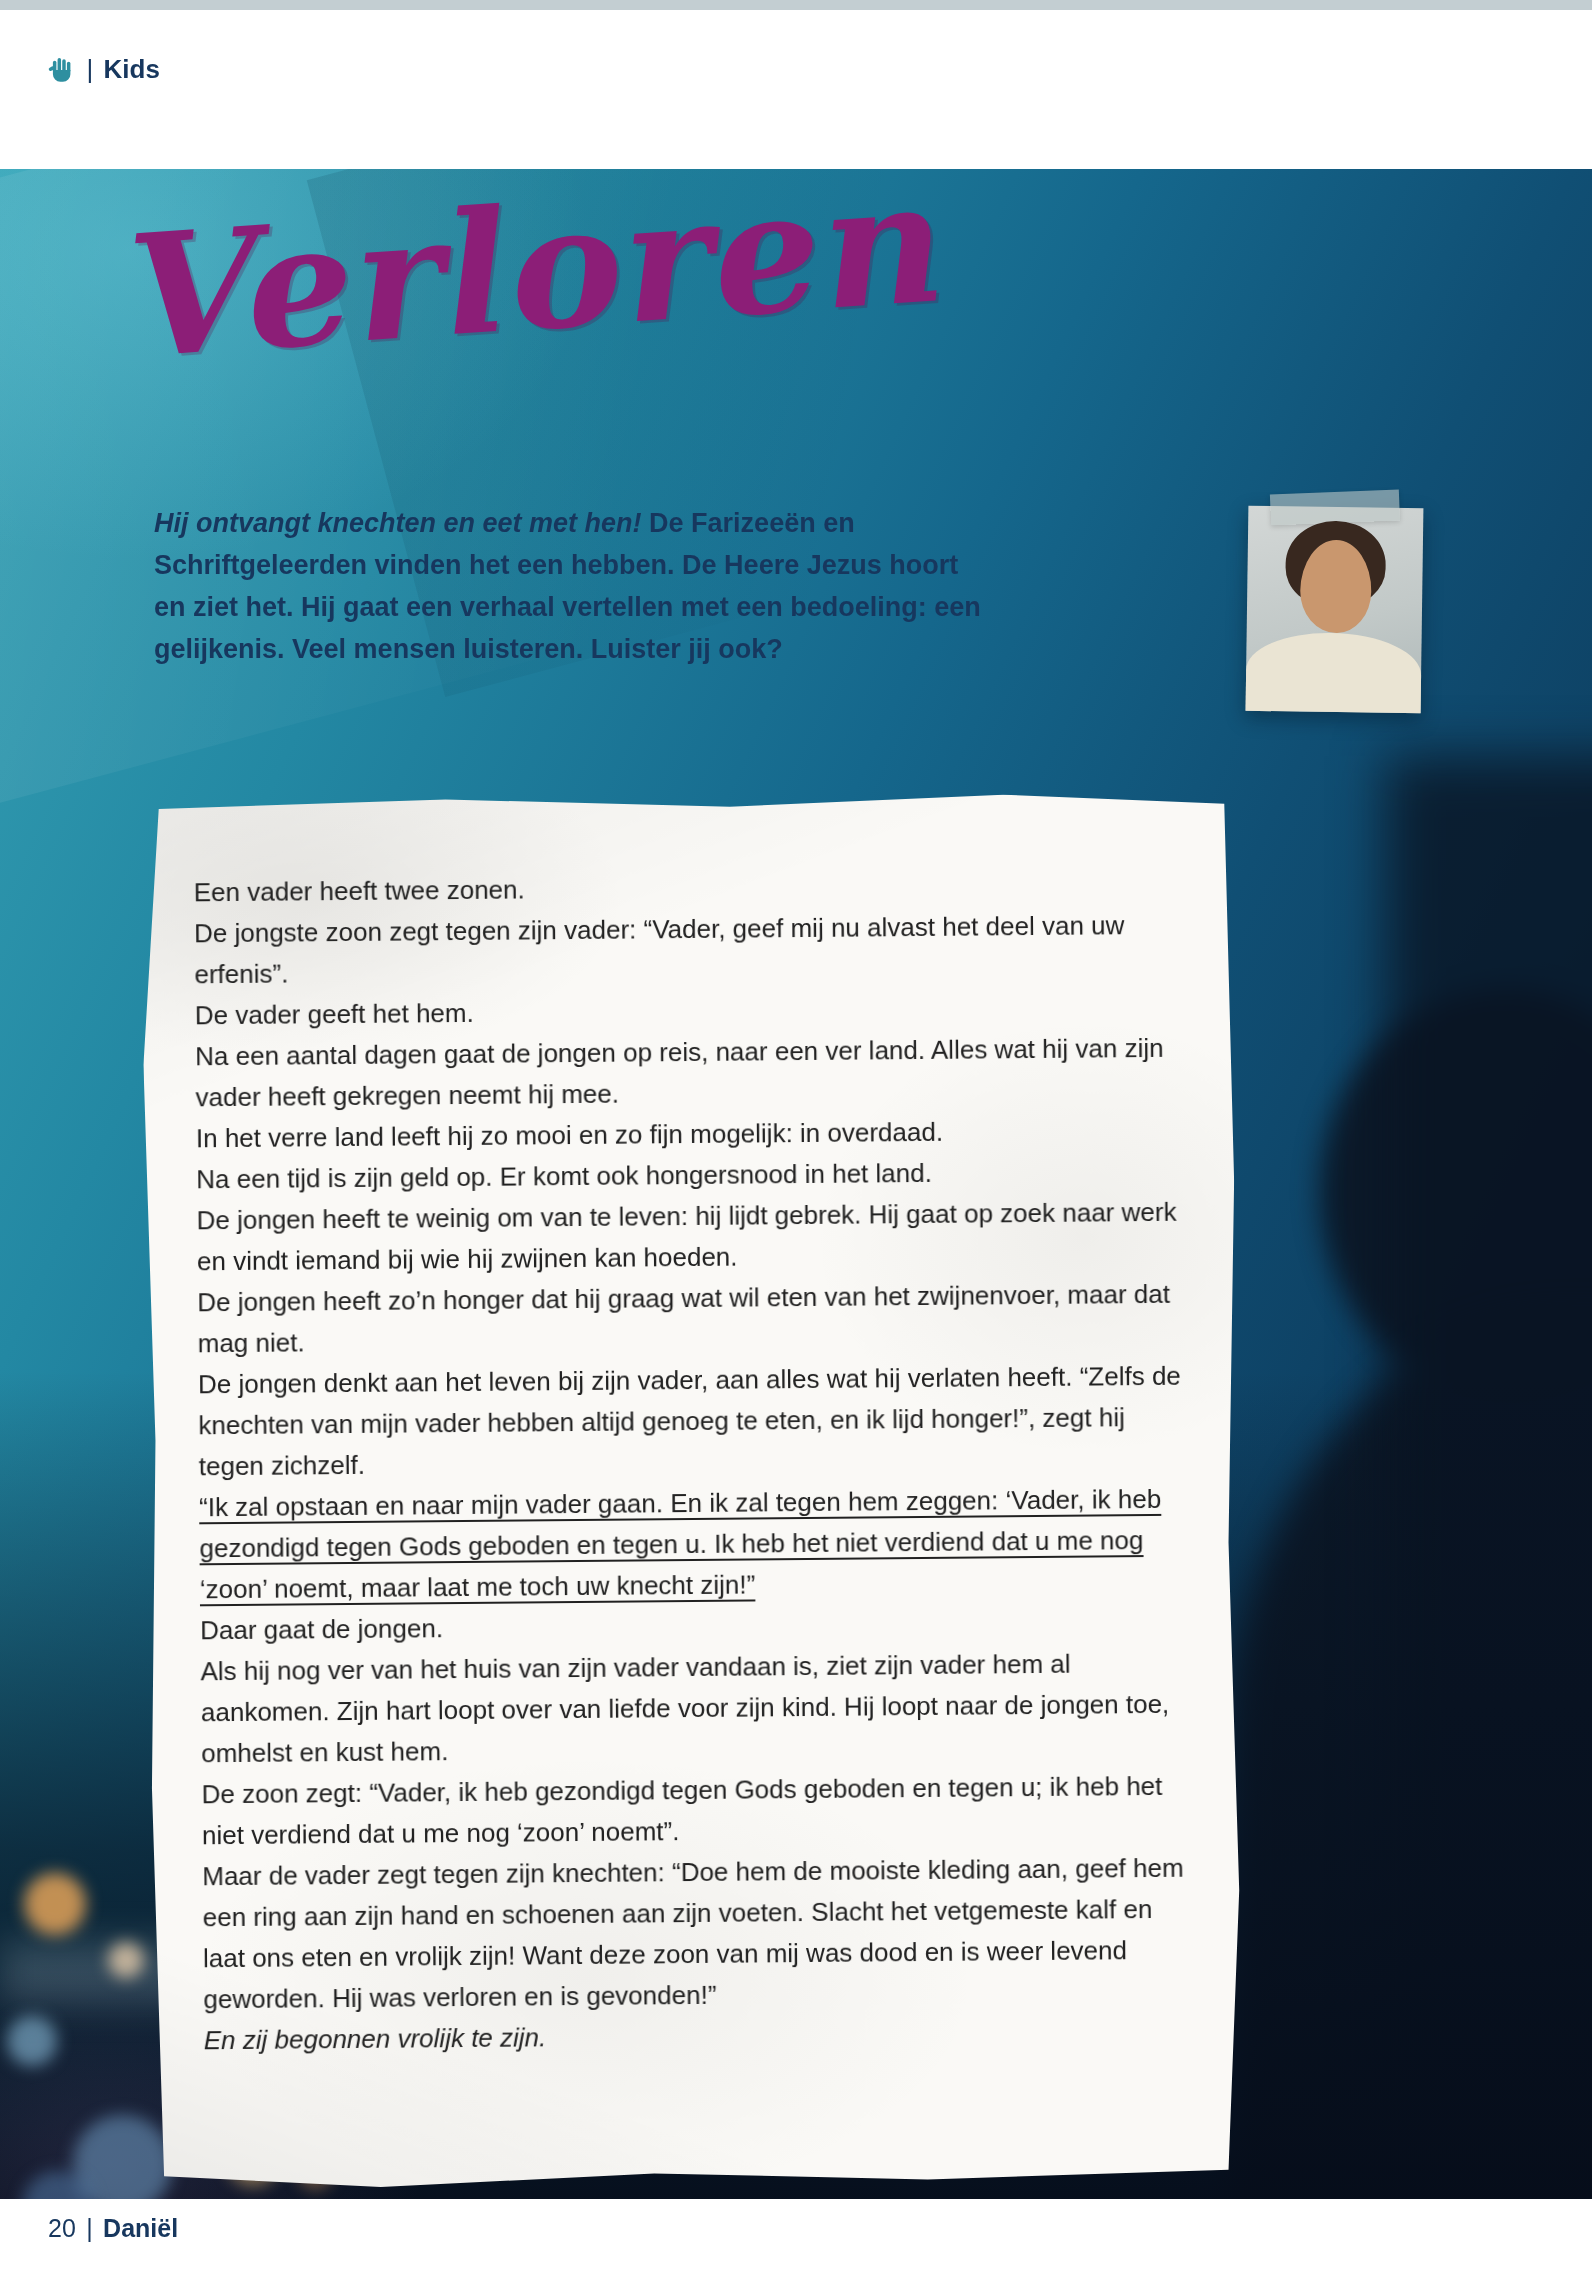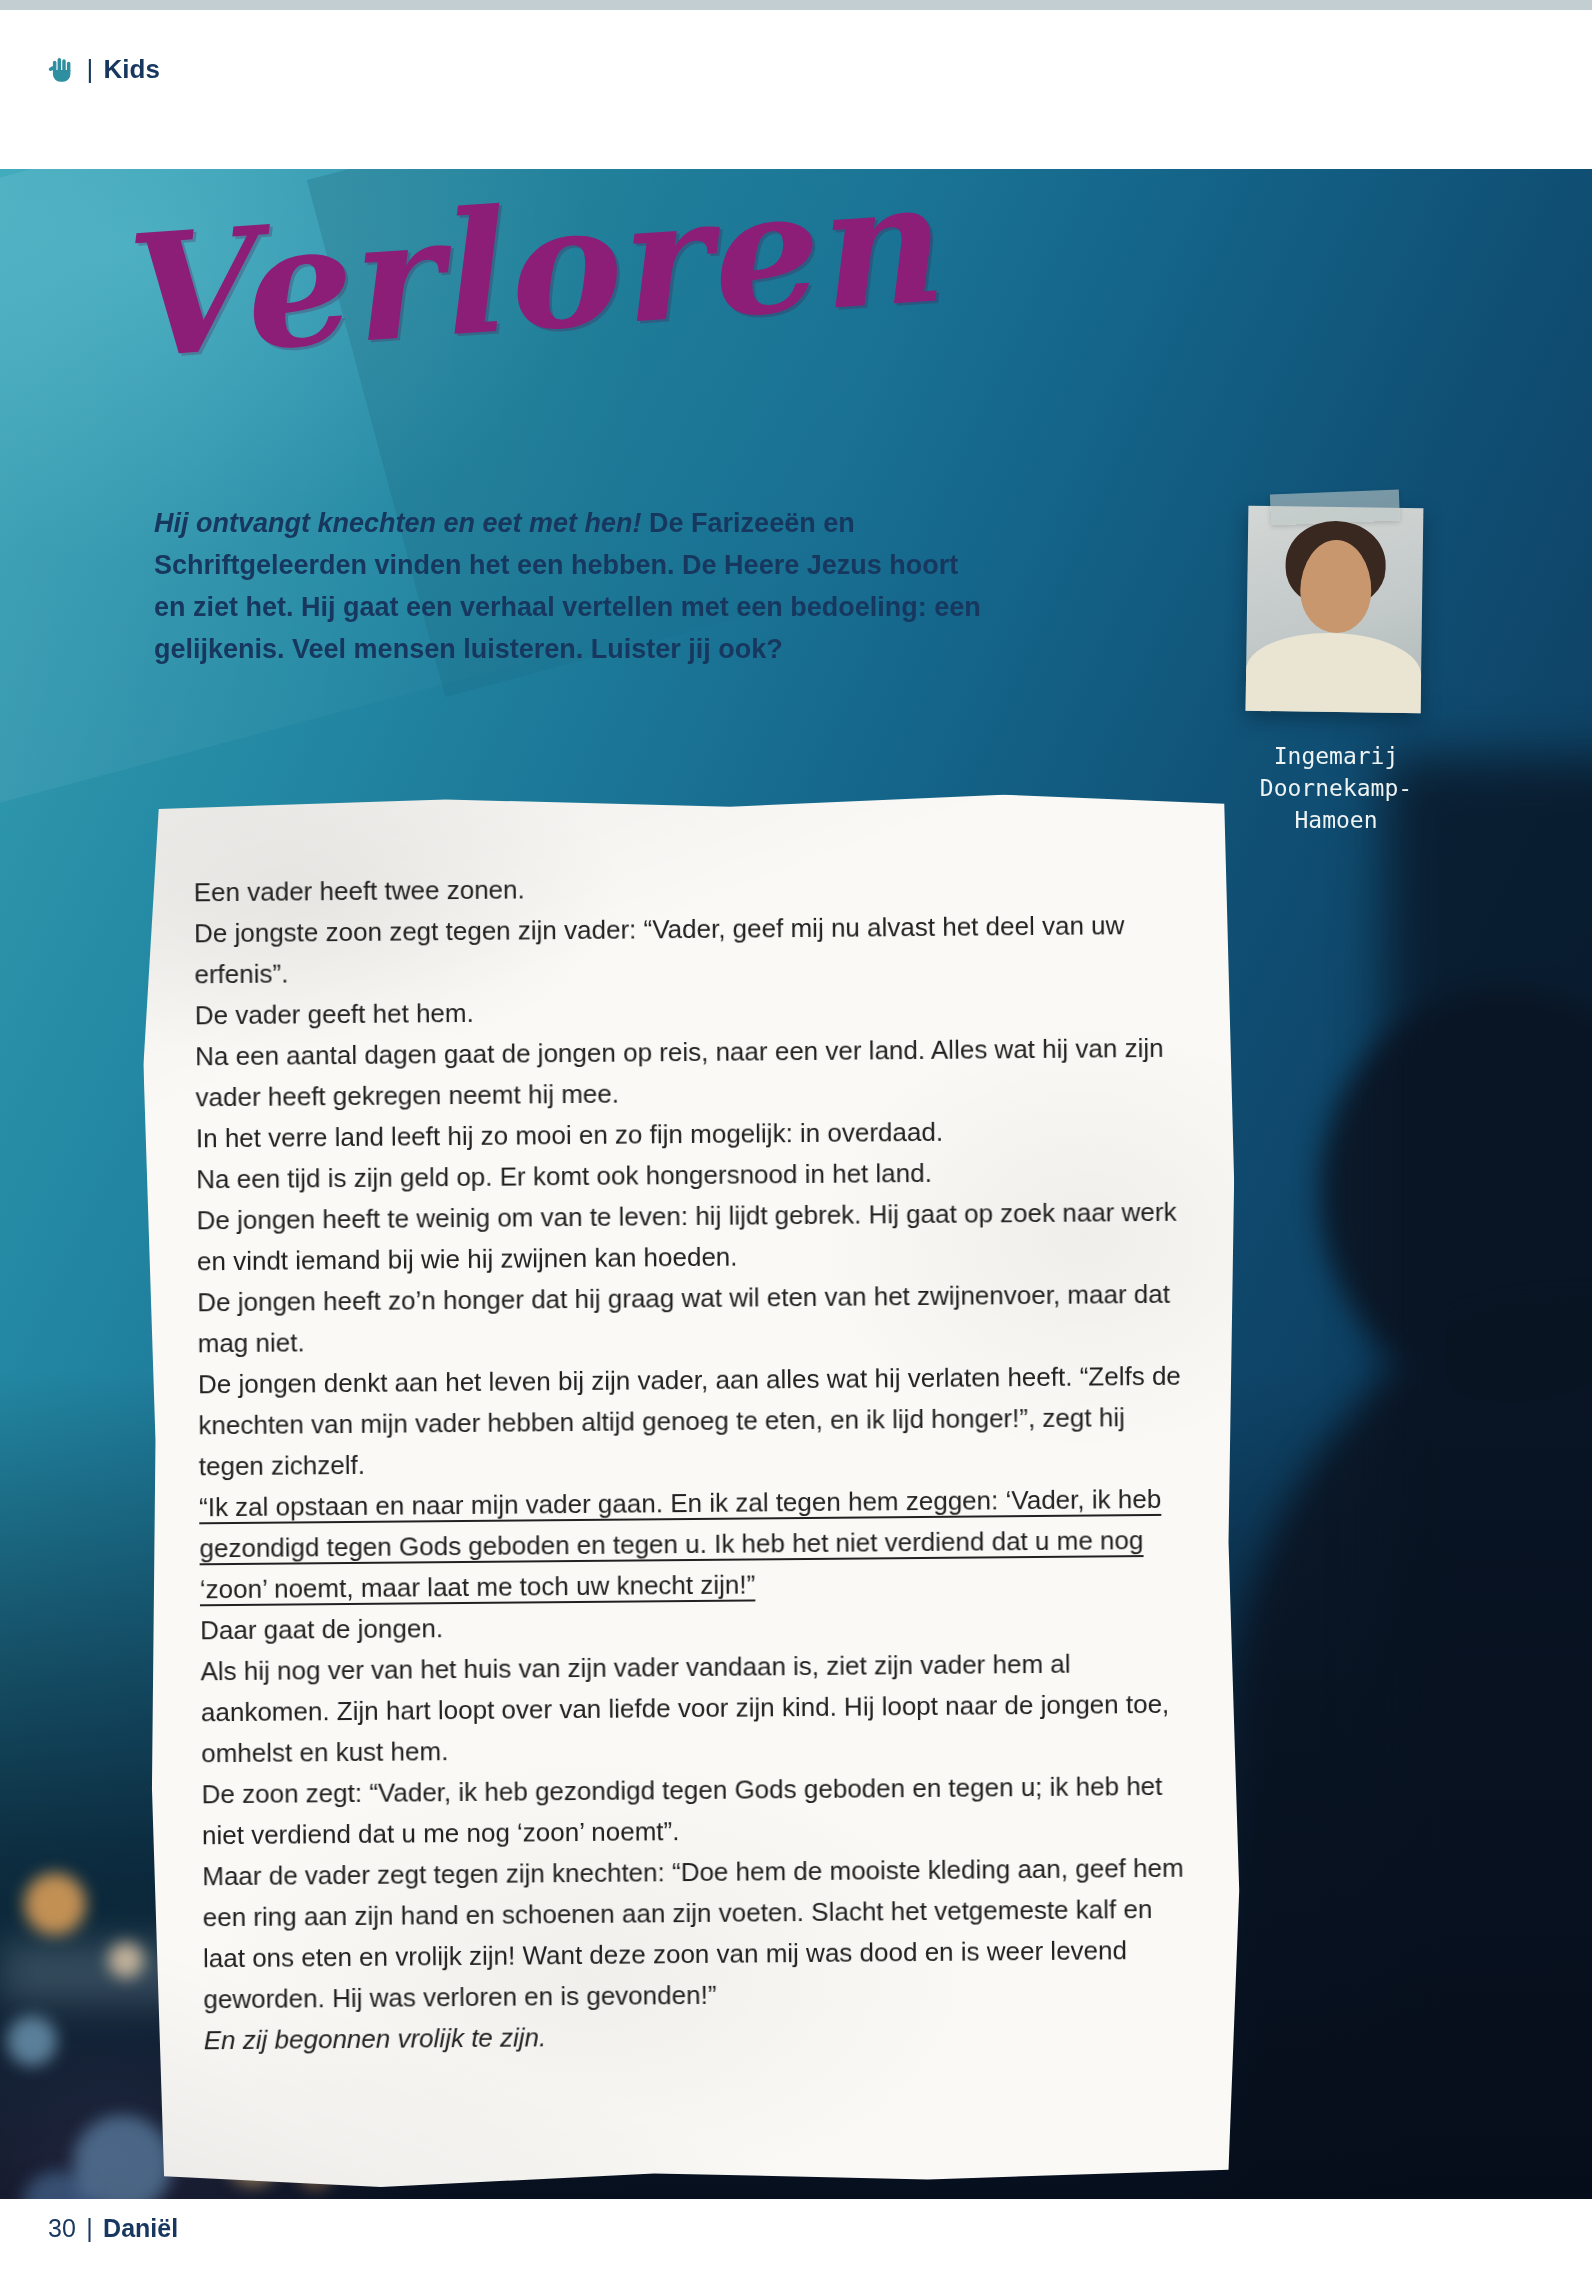--- a/index.html
+++ b/index.html
@@ -203,25 +203,20 @@
       <span class="lead">Hij ontvangt knechten en eet met hen!</span><span class="rest"> De Farizeeën en Schriftgeleerden vinden het een hebben. De Heere Jezus hoort en ziet het. Hij gaat een verhaal vertellen met een bedoeling: een gelijkenis. Veel mensen luisteren. Luister jij ook?</span>
     </div>
 
     <div class="author-photo">
       <div class="tape-strip"></div>
       <div class="photo-hair"></div>
       <div class="photo-face"></div>
       <div class="photo-scarf"></div>
     </div>
 
-    <div class="author-caption">
-      <div>Ingemarij</div>
-      <div>Doornekamp-</div>
-      <div>Hamoen</div>
-    </div>
 
     <div class="paper">
       <div class="story">
           <p class="normal">Een vader heeft twee zonen.</p>
           <p class="normal">De jongste zoon zegt tegen zijn vader: “Vader, geef mij nu alvast het deel van uw erfenis”.</p>
           <p class="normal">De vader geeft het hem.</p>
           <p class="normal">Na een aantal dagen gaat de jongen op reis, naar een ver land. Alles wat hij van zijn vader heeft gekregen neemt hij mee.</p>
           <p class="normal">In het verre land leeft hij zo mooi en zo fijn mogelijk: in overdaad.</p>
           <p class="normal">Na een tijd is zijn geld op. Er komt ook hongersnood in het land.</p>
           <p class="normal">De jongen heeft te weinig om van te leven: hij lijdt gebrek. Hij gaat op zoek naar werk en vindt iemand bij wie hij zwijnen kan hoeden.</p>
@@ -231,19 +226,19 @@
           <p class="normal">Daar gaat de jongen.</p>
           <p class="normal">Als hij nog ver van het huis van zijn vader vandaan is, ziet zijn vader hem al aankomen. Zijn hart loopt over van liefde voor zijn kind. Hij loopt naar de jongen toe, omhelst en kust hem.</p>
           <p class="normal">De zoon zegt: “Vader, ik heb gezondigd tegen Gods geboden en tegen u; ik heb het niet verdiend dat u me nog ‘zoon’ noemt”.</p>
           <p class="normal">Maar de vader zegt tegen zijn knechten: “Doe hem de mooiste kleding aan, geef hem een ring aan zijn hand en schoenen aan zijn voeten. Slacht het vetgemeste kalf en laat ons eten en vrolijk zijn! Want deze zoon van mij was dood en is weer levend geworden. Hij was verloren en is gevonden!”</p>
           <p class="italic">En zij begonnen vrolijk te zijn.</p>
         </div>
     </div>
   </div>
 
   <div class="footer">
-    <span class="page-number">30</span>
+    <span class="page-number">20</span>
     <span class="divider">|</span>
     <span class="magazine">Daniël</span>
   </div>
 
 </div>
 
 
 </body></html>

